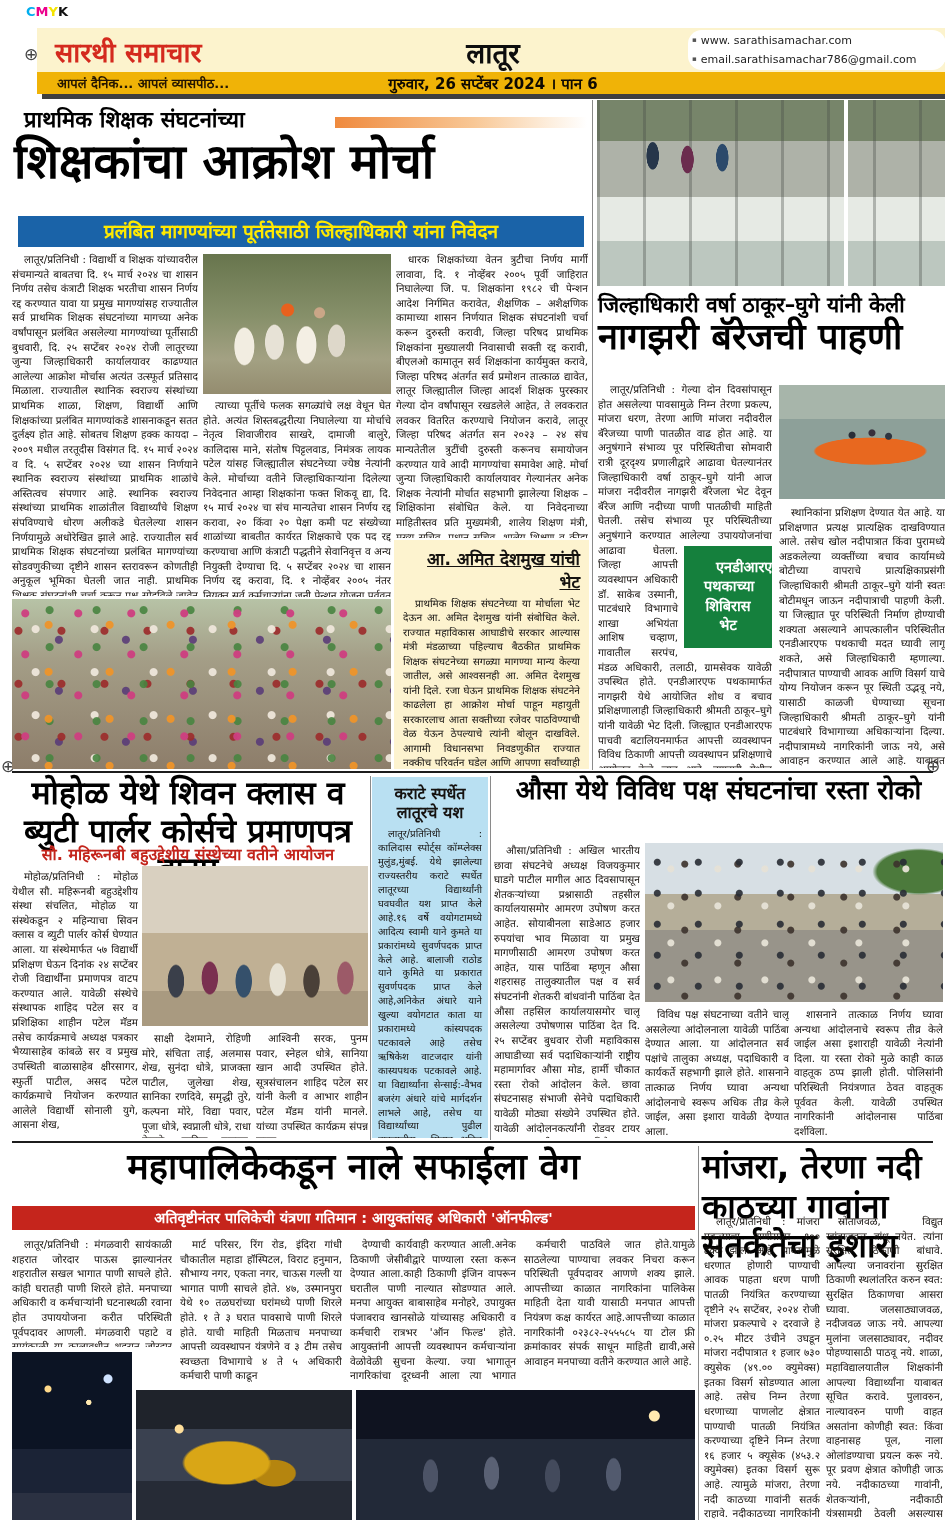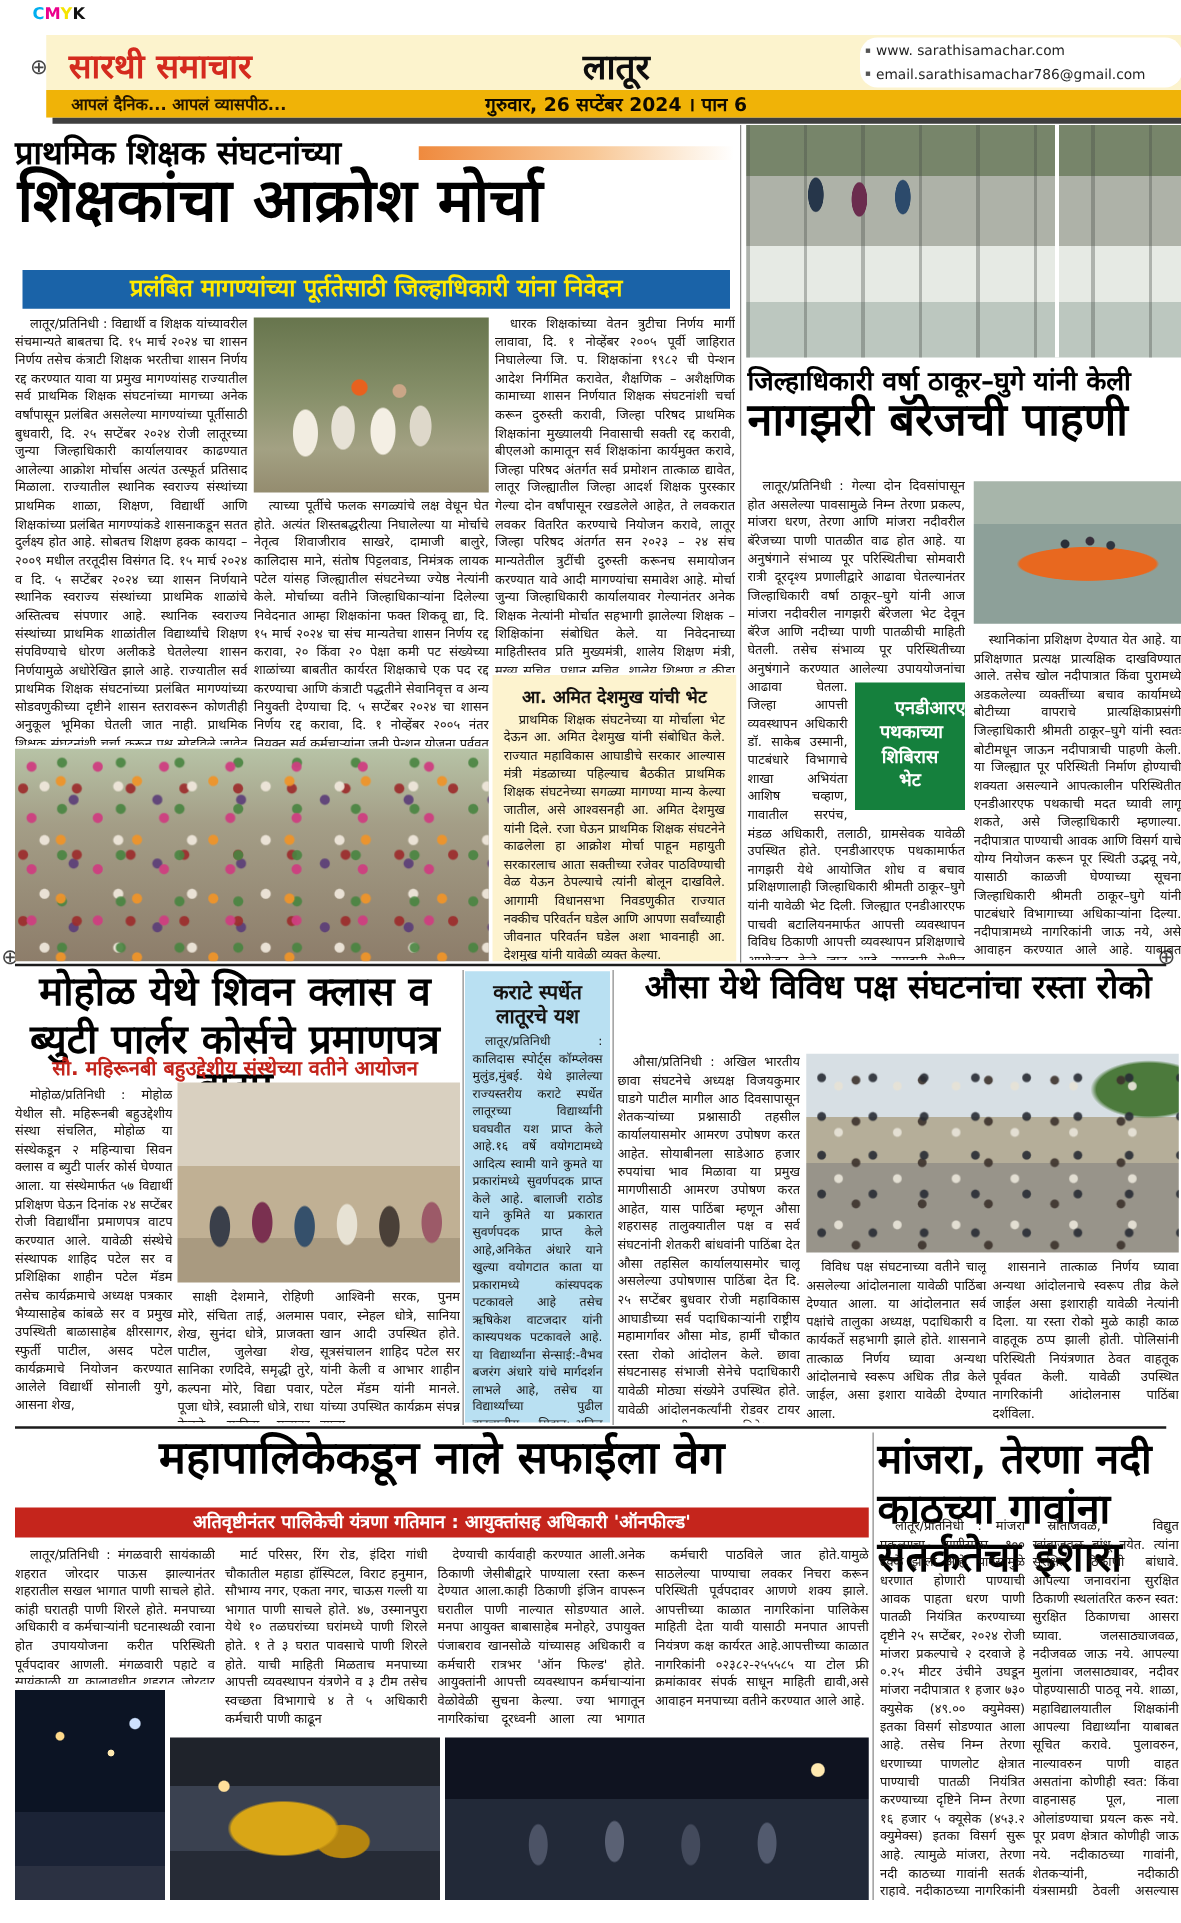--- a/index.html
+++ b/index.html
@@ -32,21 +32,21 @@
   .vrule{position:absolute;width:1px;background:#8a8a8a;}
   .hrule{position:absolute;height:2px;background:#1c1c1c;}
   .ph{position:absolute;overflow:hidden;}
   
   .orange-bar{position:absolute;left:335px;top:117px;width:252px;height:11px;
               background:linear-gradient(to right,#ef8a3e,#f8c795 55%,#fdeedd 85%,rgba(255,255,255,0));}
   .blue-bar{position:absolute;left:18px;top:216px;width:566px;height:31px;background:#1a63a8;
             color:#ffe900;font-size:19px;font-weight:bold;text-align:center;line-height:31px;}
   .amit-box{position:absolute;left:394px;top:540px;width:195px;height:229px;background:#fdf3cf;
             box-sizing:border-box;padding:7px 9px;overflow:hidden;}
-  .amit-box .box-title{font-size:14px;font-weight:bold;text-align:center;margin:0 0 4px 0;}
+  .amit-box .box-title{font-size:17px;font-weight:bold;text-align:right;margin:0 0 4px 0;text-decoration:underline;}
   .amit-box .box-body{font-size:10.2px;line-height:1.42;text-align:justify;text-indent:12px;}
   
   .ndrf-box{float:right;width:88px;margin:3px 0 4px 6px;background:#15803d;color:#fff;
             font-size:14.5px;font-weight:bold;text-align:center;padding:12px 20px;box-sizing:border-box;line-height:1.35;}
   
   .red-sub{position:absolute;font-weight:bold;color:#c3241b;text-align:center;}
   
   .karate-box{position:absolute;left:372px;top:777px;width:116px;height:361px;background:#b9e0f2;
               box-sizing:border-box;padding:5px 6px;overflow:hidden;}
   .karate-box .box-title{font-size:16px;font-weight:bold;text-align:center;line-height:1.2;margin:2px 0 5px 0;}
@@ -142,21 +142,21 @@
         <div><span class="bullet">▪</span><span>www. sarathisamachar.com</span></div>
         <div><span class="bullet">▪</span><span>email.sarathisamachar786@gmail.com</span></div>
       </div>
     </div>
     <div class="mast-row2">
       <div class="tagline">आपलं दैनिक... आपलं व्यासपीठ...</div>
       <div class="dateline">गुरुवार, 26 सप्टेंबर 2024 । पान 6</div>
     </div>
   </div>
 
-  <div class="kicker" style="left:12px;top:103px;font-size:26px;">प्राथमिक शिक्षक संघटनांच्या</div>
+  <div class="kicker" style="left:24px;top:103px;font-size:22px;">प्राथमिक शिक्षक संघटनांच्या</div>
   <div class="orange-bar"></div>
   <div class="headline" style="left:14px;top:136px;width:578px;font-size:48px;">शिक्षकांचा आक्रोश मोर्चा</div>
   <div class="blue-bar">प्रलंबित मागण्यांच्या पूर्ततेसाठी जिल्हाधिकारी यांना निवेदन</div>
 
   <div class="col" style="left:12px;top:252px;width:186px;height:344px;">लातूर/प्रतिनिधी : विद्यार्थी व शिक्षक यांच्यावरील संचमान्यते बाबतचा दि. १५ मार्च २०२४ चा शासन निर्णय तसेच कंत्राटी शिक्षक भरतीचा शासन निर्णय रद्द करण्यात यावा या प्रमुख मागण्यांसह राज्यातील सर्व प्राथमिक शिक्षक संघटनांच्या मागच्या अनेक वर्षांपासून प्रलंबित असलेल्या मागण्यांच्या पूर्तीसाठी बुधवारी, दि. २५ सप्टेंबर २०२४ रोजी लातूरच्या जुन्या जिल्हाधिकारी कार्यालयावर काढण्यात आलेल्या आक्रोश मोर्चास अत्यंत उत्स्फूर्त प्रतिसाद मिळाला. राज्यातील स्थानिक स्वराज्य संस्थांच्या प्राथमिक शाळा, शिक्षण, विद्यार्थी आणि शिक्षकांच्या प्रलंबित मागण्यांकडे शासनाकडून सतत दुर्लक्ष्य होत आहे. सोबतच शिक्षण हक्क कायदा – २००९ मधील तरतूदीस विसंगत दि. १५ मार्च २०२४ व दि. ५ सप्टेंबर २०२४ च्या शासन निर्णयाने स्थानिक स्वराज्य संस्थांच्या प्राथमिक शाळांचे अस्तित्वच संपणार आहे. स्थानिक स्वराज्य संस्थांच्या प्राथमिक शाळांतील विद्यार्थ्यांचे शिक्षण संपविण्याचे धोरण अलीकडे घेतलेल्या शासन निर्णयामुळे अधोरेखित झाले आहे. राज्यातील सर्व प्राथमिक शिक्षक संघटनांच्या प्रलंबित मागण्यांच्या सोडवणुकीच्या दृष्टीने शासन स्तरावरून कोणतीही अनुकूल भूमिका घेतली जात नाही. प्राथमिक शिक्षक संघटनांशी चर्चा करून प्रश्न सोडविले जावेत यासाठी दि. १७ सप्टेंबर २०२४ रोजी झालेल्या बैठकीत या मोर्चाचा निर्धार करण्यात आला होता. लातूरच्या डॉ. बाबासाहेब आंबेडकर पुतळ्यापासून निघालेल्या मोर्चात हजारो शिक्षक प्रतिनिधी होते. आपल्या मागण्यांचे तसेच</div>
   <div class="ph ph-memo" style="left:203px;top:254px;width:188px;height:140px;"></div>
   <div class="col" style="left:203px;top:398px;width:188px;height:199px;">त्याच्या पूर्तीचे फलक सगळ्यांचे लक्ष वेधून घेत होते. अत्यंत शिस्तबद्धरीत्या निघालेल्या या मोर्चाचे नेतृत्व शिवाजीराव साखरे, दामाजी बालुरे, कालिदास माने, संतोष पिट्टलवाड, निमंत्रक लायक पटेल यांसह जिल्ह्यातील संघटनेच्या ज्येष्ठ नेत्यांनी केले. मोर्चाच्या वतीने जिल्हाधिकाऱ्यांना दिलेल्या निवेदनात आम्हा शिक्षकांना फक्त शिकवू द्या, दि. १५ मार्च २०२४ चा संच मान्यतेचा शासन निर्णय रद्द करावा, २० किंवा २० पेक्षा कमी पट संख्येच्या शाळांच्या बाबतीत कार्यरत शिक्षकाचे एक पद रद्द करण्याचा आणि कंत्राटी पद्धतीने सेवानिवृत्त व अन्य नियुक्ती देण्याचा दि. ५ सप्टेंबर २०२४ चा शासन निर्णय रद्द करावा, दि. १ नोव्हेंबर २००५ नंतर नियुक्त सर्व कर्मचाऱ्यांना जुनी पेन्शन योजना पूर्ववत लागू करावी, विद्यार्थी आधार कार्ड संबंधाने असणाऱ्या वास्तव अडचणी लक्षात घेऊन आधार कार्ड आधारित शिक्षक पद निर्धारण धोरण रद्द करावे, सातव्या वेतन आयोगातील पदवीधर शिक्षकांच्या व वरिष्ठ वेतनश्रेणी</div>
   <div class="ph ph-crowd" style="left:12px;top:599px;width:379px;height:170px;"></div>
   <div class="col" style="left:396px;top:252px;width:192px;height:286px;">धारक शिक्षकांच्या वेतन त्रुटीचा निर्णय मार्गी लावावा, दि. १ नोव्हेंबर २००५ पूर्वी जाहिरात निघालेल्या जि. प. शिक्षकांना १९८२ ची पेन्शन आदेश निर्गमित करावेत, शैक्षणिक – अशैक्षणिक कामाच्या शासन निर्णयात शिक्षक संघटनांशी चर्चा करून दुरुस्ती करावी, जिल्हा परिषद प्राथमिक शिक्षकांना मुख्यालयी निवासाची सक्ती रद्द करावी, बीएलओ कामातून सर्व शिक्षकांना कार्यमुक्त करावे, जिल्हा परिषद अंतर्गत सर्व प्रमोशन तात्काळ द्यावेत, लातूर जिल्ह्यातील जिल्हा आदर्श शिक्षक पुरस्कार गेल्या दोन वर्षांपासून रखडलेले आहेत, ते लवकरात लवकर वितरित करण्याचे नियोजन करावे, लातूर जिल्हा परिषद अंतर्गत सन २०२३ – २४ संच मान्यतेतील त्रुटींची दुरुस्ती करूनच समायोजन करण्यात यावे आदी मागण्यांचा समावेश आहे. मोर्चा जुन्या जिल्हाधिकारी कार्यालयावर गेल्यानंतर अनेक शिक्षक नेत्यांनी मोर्चात सहभागी झालेल्या शिक्षक – शिक्षिकांना संबोधित केले. या निवेदनाच्या माहितीस्तव प्रति मुख्यमंत्री, शालेय शिक्षण मंत्री, मुख्य सचिव, प्रधान सचिव, शालेय शिक्षण व क्रीडा विभाग, शिक्षण आयुक्त, मुख्य कार्यकारी, जिल्हा परिषद लातूर, पोलीस अधीक्षक, शिक्षण उपसंचालक, शिक्षणाधिकारी ( प्राथमिक व माध्यमिक ) यांनाही देण्यात आल्या. तसेच संघटनेच्या मागण्या मान्य न झाल्यास तीव्र आंदोलन करण्याचा इशाराही संघटनेच्या वतीने दिला आहे.</div>
 

